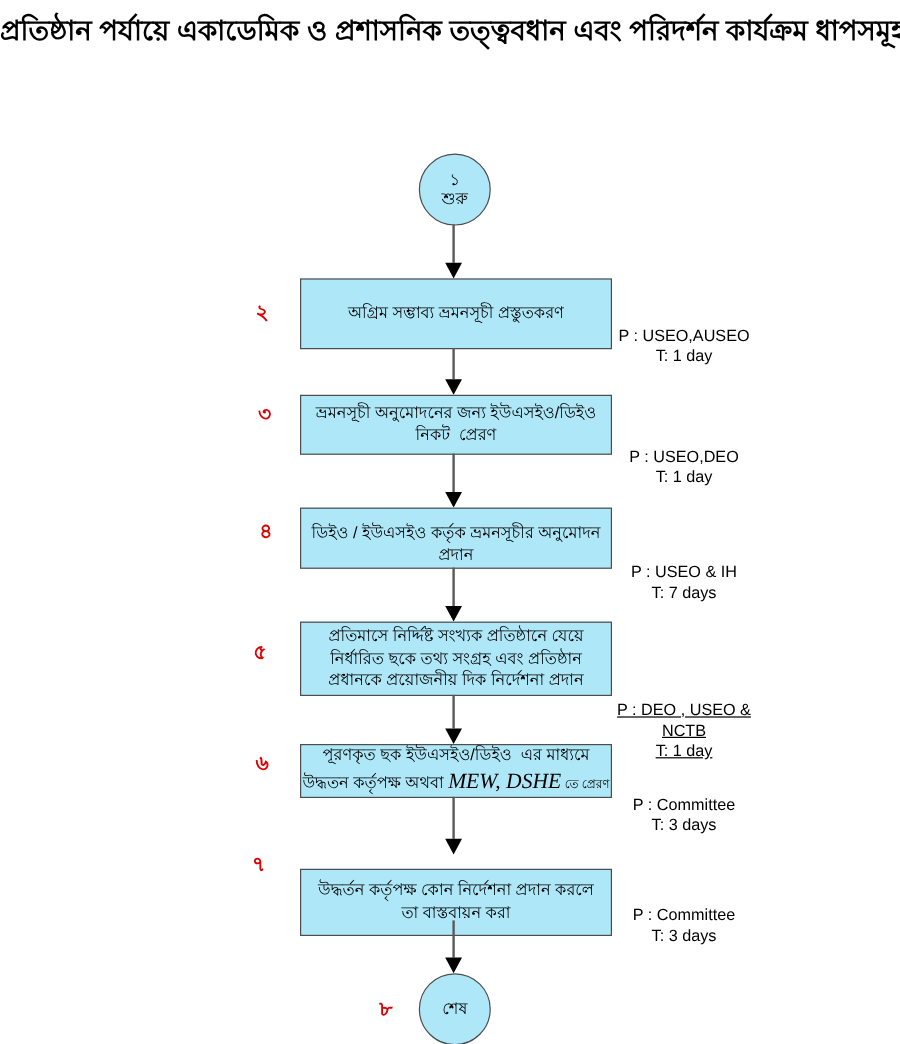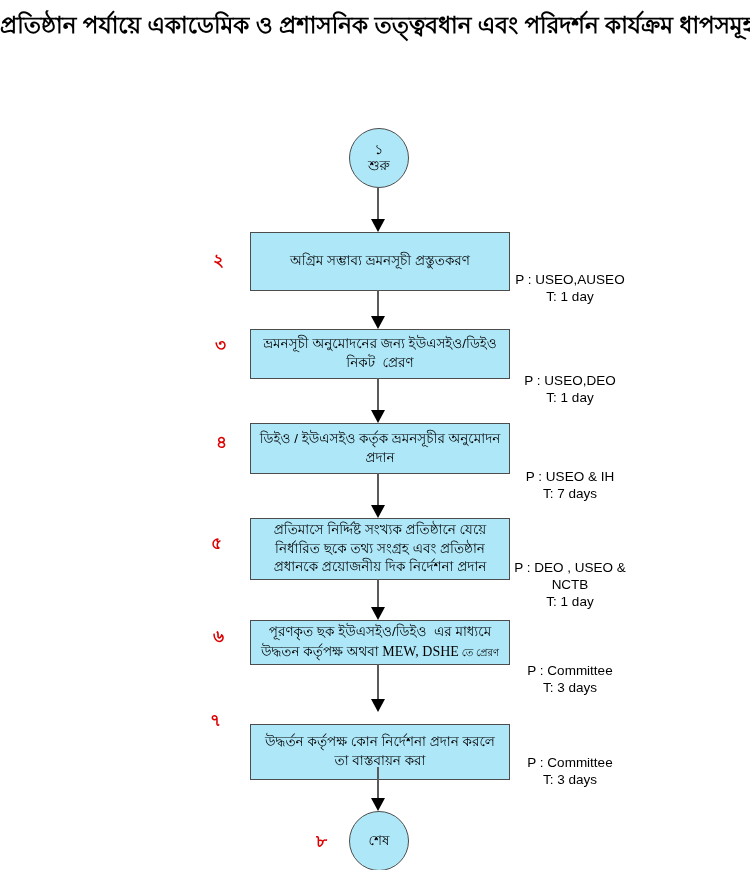--- a/index.html
+++ b/index.html
@@ -19,21 +19,21 @@
     font-size:23px;font-weight:bold;white-space:nowrap;
   }
   .node{
     position:absolute;background:var(--node-fill);border:1px solid var(--node-border);
     display:flex;flex-direction:column;align-items:center;justify-content:center;
     text-align:center;font-size:13.5px;line-height:1.4;
   }
   .box{left:250px;width:258px;}
   .circle{left:349px;width:58px;height:58px;border-radius:50%;line-height:1.15;}
   .line{white-space:pre-wrap;}
-  .latin-serif{font-family:"Liberation Serif","DejaVu Serif",serif;font-size:14px;}
+  .latin-serif{font-family:"Liberation Serif","DejaVu Serif",serif;font-size:18px;font-style:italic;}
   .small-bn{font-size:10px;}
   .stepnum{
     position:absolute;color:var(--num-red);font-size:17px;font-weight:bold;line-height:1;
   }
   .annot{
     position:absolute;left:503px;width:134px;text-align:center;
     font-size:13.5px;line-height:17px;margin-top:42px;
   }
   .arrow{position:absolute;left:377px;width:2px;background:var(--arrow);}
   .arrow::after{
@@ -73,38 +73,38 @@
     <div class="line">নিকট  প্রেরণ</div>
   </div>
   <div class="annot" style="top:330px;">
     <div>P : USEO,DEO</div>
     <div>T: 1 day</div>
   </div>
 
   <div class="arrow" style="top:378px;height:32px;"></div>
 
   <div class="stepnum" style="left:216px;top:434px;">৪</div>
-  <div class="node box" style="top:423px;height:49px;">
+  <div class="node box" style="top:423px;height:49px;justify-content:flex-end;">
     <div class="line">ডিইও / ইউএসইও কর্তৃক ভ্রমনসূচীর অনুমোদন</div>
     <div class="line">প্রদান</div>
   </div>
   <div class="annot" style="top:426px;">
     <div>P : USEO &amp; IH</div>
     <div>T: 7 days</div>
   </div>
 
   <div class="arrow" style="top:473px;height:32px;"></div>
 
   <div class="stepnum" style="left:211px;top:535px;">৫</div>
   <div class="node box" style="top:518px;height:60px;">
     <div class="line">প্রতিমাসে নির্দ্দিষ্ট সংখ্যক প্রতিষ্ঠানে যেয়ে</div>
     <div class="line">নির্ধারিত ছকে তথ্য সংগ্রহ এবং প্রতিষ্ঠান</div>
     <div class="line">প্রধানকে প্রয়োজনীয় দিক নির্দেশনা প্রদান</div>
   </div>
-  <div class="annot" style="top:517px;">
+  <div class="annot" style="top:541px;text-decoration:underline;">
     <div>P : DEO , USEO &amp;</div>
     <div>NCTB</div>
     <div>T: 1 day</div>
   </div>
 
   <div class="arrow" style="top:579px;height:28px;"></div>
 
   <div class="stepnum" style="left:213px;top:628px;">৬</div>
   <div class="node box" style="top:620px;height:43px;">
     <div class="line">পূরণকৃত ছক ইউএসইও/ডিইও  এর মাধ্যমে</div>

